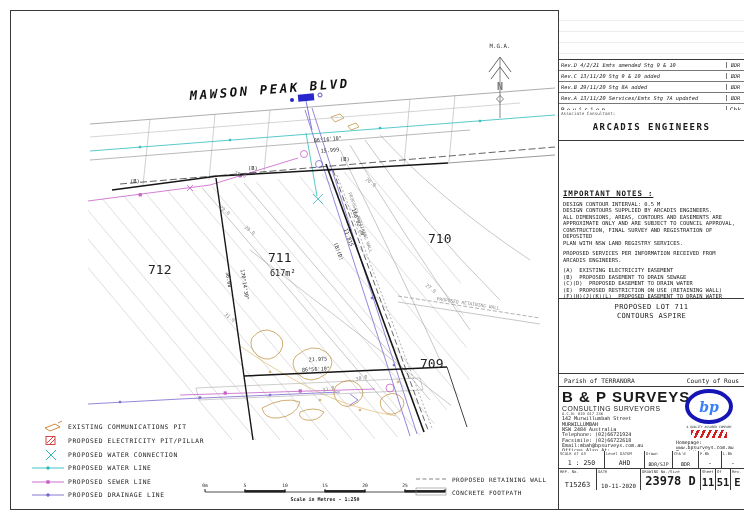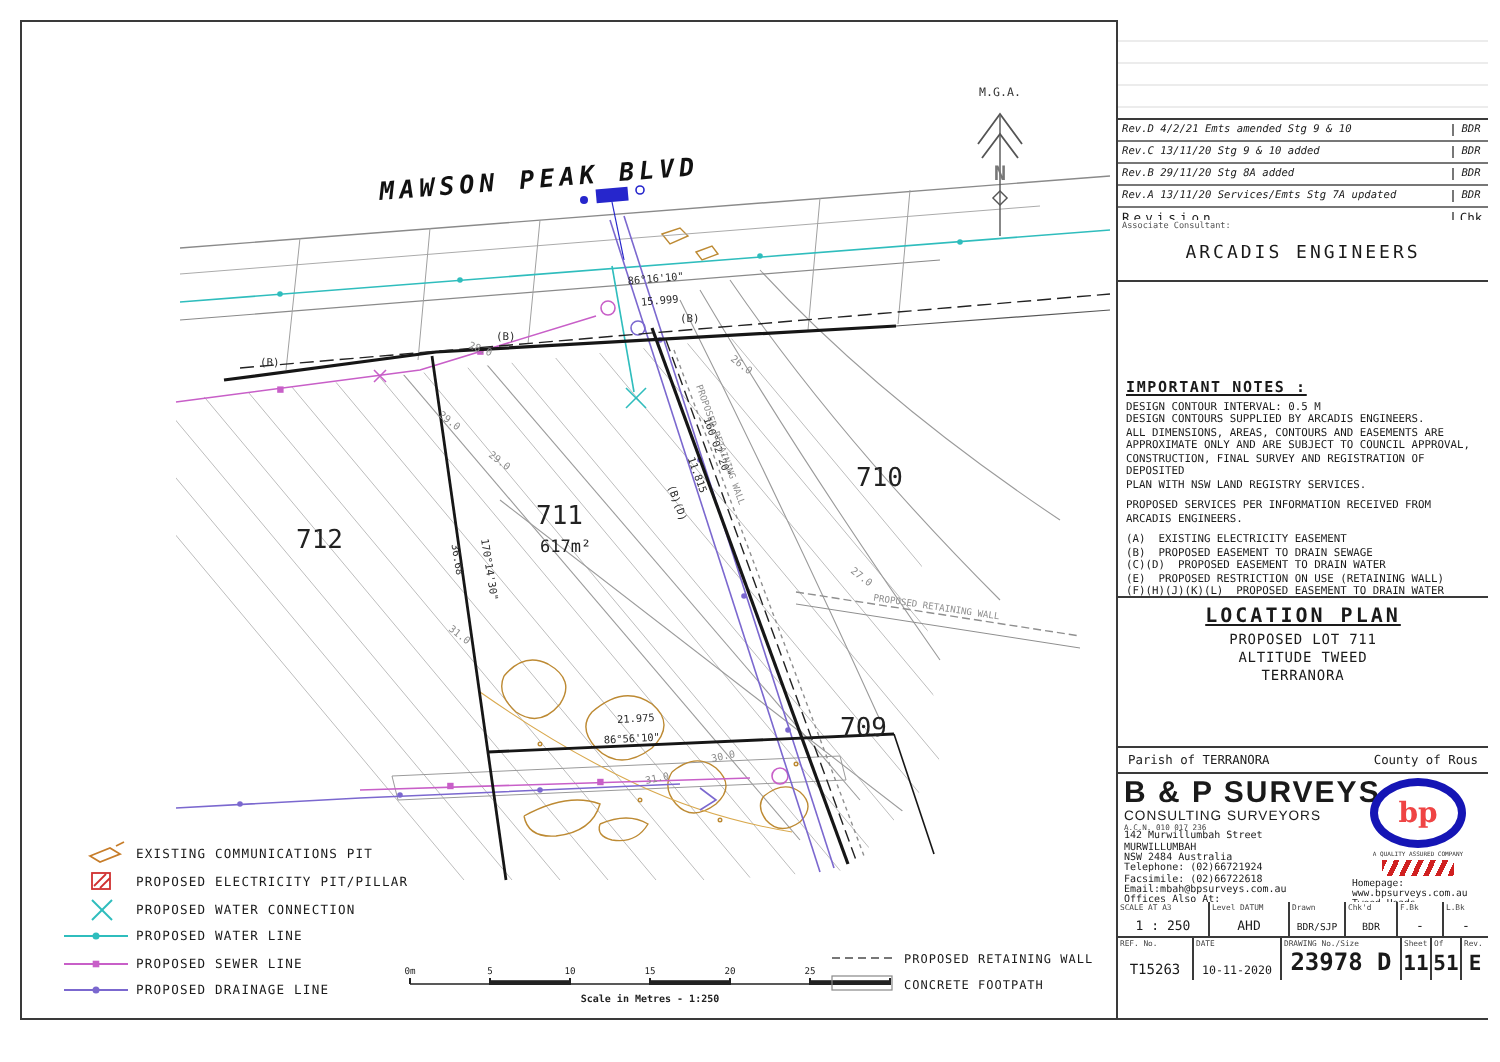--- a/index.html
+++ b/index.html
@@ -10,37 +10,37 @@
   .sec{position:absolute;left:0;width:185px;box-sizing:border-box;border-bottom:1px solid #3a3a3a;background:#fff;}
   .sec-revblank{top:0;height:50px;background:repeating-linear-gradient(180deg,#fff 0 10px,#ececec 10px 11px);}
   .sec-revs{top:50px;height:50px;border-bottom:none;}
   .rev-row{display:flex;height:10px;border-bottom:1px solid #777;font-size:5.3px;font-style:italic;align-items:center;}
   .rev-text{flex:1;padding-left:2px;white-space:nowrap;overflow:hidden;}
   .rev-chk{width:17px;border-left:1px solid #777;text-align:center;}
   .rev-head{display:flex;height:10px;border-bottom:1px solid #3a3a3a;font-size:6.3px;align-items:center;font-style:normal;}
   .rev-head .rev-text{letter-spacing:2px;}
   .sec-assoc{top:100px;height:31px;}
   .assoc-label{font-size:4.3px;color:#555;padding:1px 0 0 2px;}
-  .assoc-name{text-align:center;font-size:9px;letter-spacing:1.5px;margin-top:6px;}
+  .assoc-name{text-align:center;font-size:9px;letter-spacing:1.5px;margin-top:6px;font-weight:bold;}
   .sec-notes{top:131px;height:158px;padding:3px 4px;font-size:5.4px;line-height:1.2;}
   .notes-title{font-size:7.5px;font-weight:bold;text-decoration:underline;letter-spacing:.8px;margin-bottom:3px;margin-top:45px;}
   .np{white-space:pre-line;margin-bottom:4px;}
   .ni{white-space:pre;}
   .sec-loc{top:289px;height:75px;text-align:center;padding-top:4px;}
   .loc-title{font-size:10px;font-weight:bold;text-decoration:underline;letter-spacing:1.5px;margin-bottom:2px;}
   .loc-line{font-size:7px;line-height:1.32;letter-spacing:.4px;}
   .sec-parish{top:364px;height:13px;display:flex;justify-content:space-between;align-items:center;font-size:6.2px;padding:0 5px;}
   .sec-bp{top:377px;height:75px;padding:2px 2px 0 3px;line-height:1.07;}
   .bp-name{font-size:15px;font-weight:bold;letter-spacing:1px;font-family:"Liberation Sans",sans-serif;}
   .bp-sub{font-size:6.8px;letter-spacing:.5px;font-family:"Liberation Sans",sans-serif;}
   .bp-acn{font-size:3.8px;color:#444;}
   .bp-line{font-size:5px;}
   .bp-right{position:absolute;right:2px;top:2px;width:66px;text-align:center;}
   .bp-logo{width:40px;height:27px;border:4px solid #1515b5;border-radius:50%;margin:0 auto;display:flex;align-items:center;justify-content:center;}
-  .bp-logo span{color:#ef4444;font-weight:bold;font-size:14px;font-family:"DejaVu Serif",serif;line-height:1;}
+  .bp-logo span{color:#3b82f6;font-weight:bold;font-style:italic;font-size:14px;font-family:"DejaVu Serif",serif;line-height:1;}
   .bp-quality{font-size:3px;color:#333;margin-top:2px;}
   .bp-hatch{width:36px;height:8px;margin:1px auto 2px auto;background:repeating-linear-gradient(115deg,#d02020 0 2.5px,#fff 2.5px 5.5px);}
   .bp-rline{font-size:4.8px;text-align:left;}
   .sec-path{top:452px;height:9px;font-size:4.1px;color:#555;white-space:nowrap;overflow:hidden;display:flex;align-items:center;padding-left:2px;}
   .sec-grid{top:441px;height:38px;border-bottom:none;}
   .grid-row{display:flex;}
   .gr1{height:17px;border-bottom:1px solid #3a3a3a;}
   .gr2{height:21px;}
   .gcell{position:relative;border-right:1px solid #3a3a3a;box-sizing:border-box;height:100%;}
   .gcell:last-child{border-right:none;}
@@ -356,24 +356,22 @@
      (Y701779)(DP642269)</div>
     <div class="ni">(N)  PROPOSED ELECTRICITY EASEMENT</div>
     <div class="ni">(BB) PROPOSED RESTRICTION ON USE (ROCK
      MATTRESS)</div>
     <div class="np" style="margin-top:4px">THE BROWN CONTOURS SHOWN HEREON INDICATE
 THE APPROXIMATE DEPTH OF FILL, DERIVED FROM
 DESIGN INFORMATION PROVIDED BY ARCADIS ENGINEERS.</div>
   </div>
 
   <div class="sec sec-loc">
-    <div class="loc-title">LOCATION PLAN</div>
     <div class="loc-line">PROPOSED LOT 711</div>
-    <div class="loc-line">ALTITUDE TWEED</div>
-    <div class="loc-line">TERRANORA</div>
+    <div class="loc-line">CONTOURS ASPIRE</div>
   </div>
 
   <div class="sec sec-parish">
     <span>Parish of TERRANORA</span>
     <span>County of Rous</span>
   </div>
 
   <div class="sec sec-bp">
     <div class="bp-name">B &amp; P SURVEYS</div>
     <div class="bp-sub">CONSULTING SURVEYORS</div>

